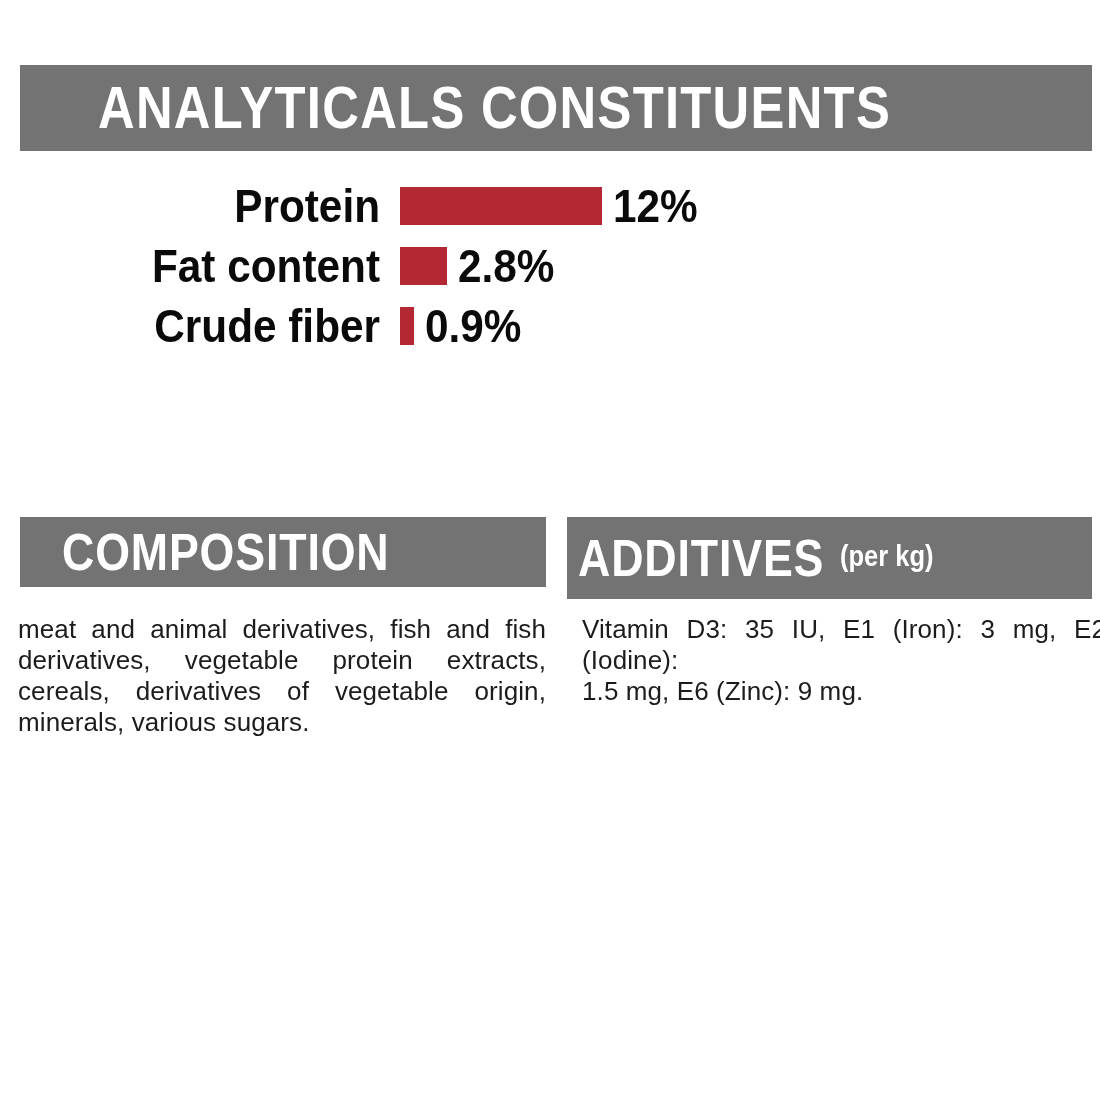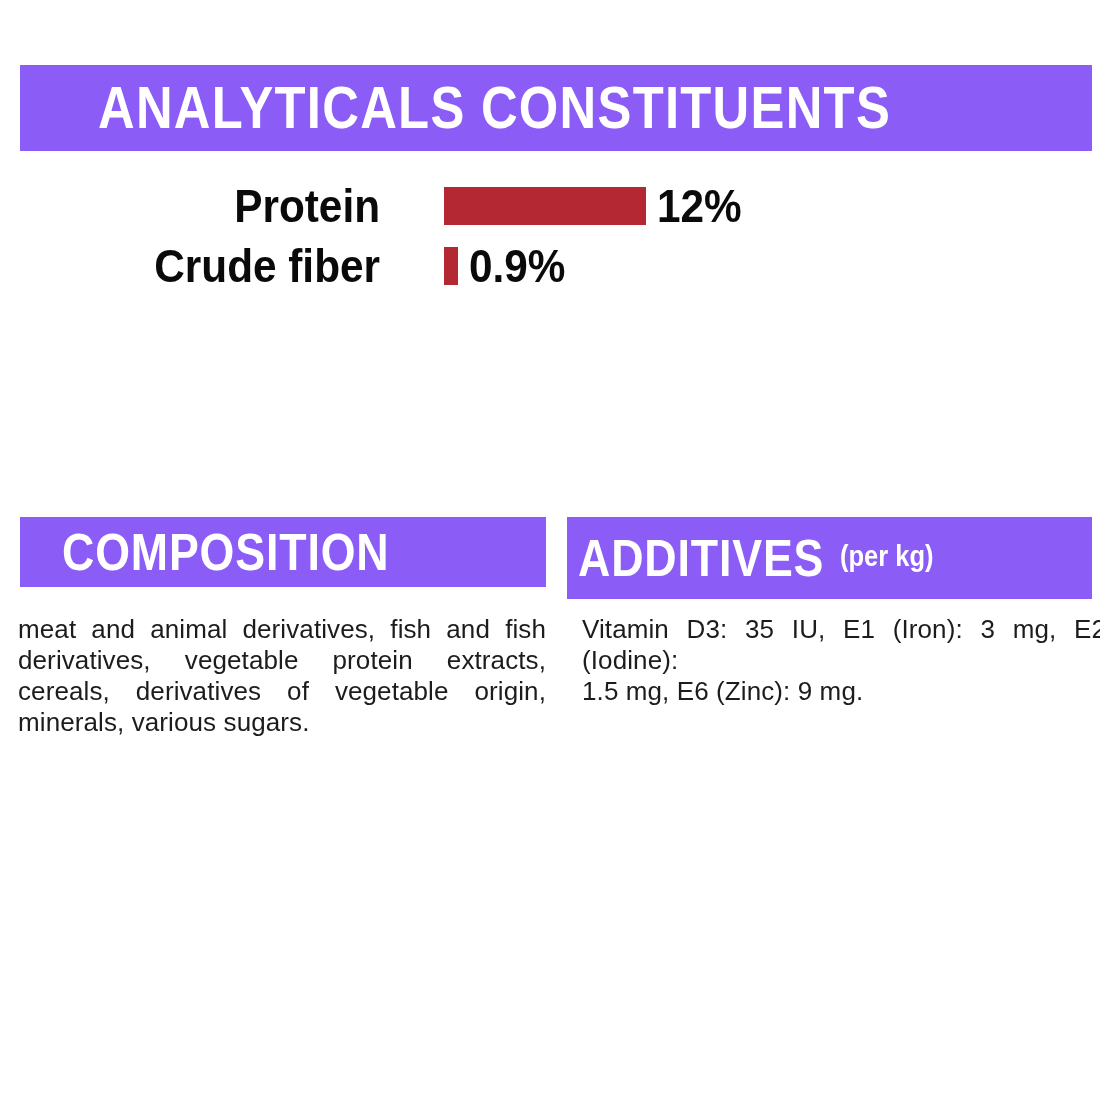--- a/index.html
+++ b/index.html
@@ -11,21 +11,21 @@
     height: 1100px;
     background: #ffffff;
     font-family: "Liberation Sans", sans-serif;
     overflow: hidden;
     position: relative;
   }
 
   
   .banner {
     position: absolute;
-    background: #8b5cf6;
+    background: #737373;
     display: flex;
     align-items: center;
     box-sizing: border-box;
   }
   .banner-title {
     color: #ffffff;
     font-weight: bold;
     font-family: "Liberation Sans Narrow", "Liberation Sans", sans-serif;
     letter-spacing: 0.5px;
     white-space: nowrap;
@@ -101,21 +101,21 @@
     color: #0a0a0a;
     font-weight: bold;
     font-family: "Liberation Sans Narrow", "Liberation Sans", sans-serif;
     font-size: 46px;
     line-height: 1;
     white-space: nowrap;
     transform: scaleX(0.92);
     transform-origin: right center;
   }
   .chart-bar-wrap {
-    margin-left: 64px;
+    margin-left: 20px;
     display: flex;
     align-items: center;
     text-align: right;
   }
   .chart-bar {
     background: #b32833;
     height: 38px;
   }
   .chart-value {
     color: #0a0a0a;
@@ -178,20 +178,27 @@
 <div id="chart">
 
   <div class="chart-row">
     <span class="chart-label">Protein</span>
     <span class="chart-bar-wrap">
       <span class="chart-bar" style="width:202px"></span>
       <span class="chart-value">12%</span>
     </span>
   </div>
 
+  <div class="chart-row">
+    <span class="chart-label">Fat content</span>
+    <span class="chart-bar-wrap">
+      <span class="chart-bar" style="width:47px"></span>
+      <span class="chart-value">2.8%</span>
+    </span>
+  </div>
 
   <div class="chart-row">
     <span class="chart-label">Crude fiber</span>
     <span class="chart-bar-wrap">
       <span class="chart-bar" style="width:14px"></span>
       <span class="chart-value">0.9%</span>
     </span>
   </div>
 
 </div>

